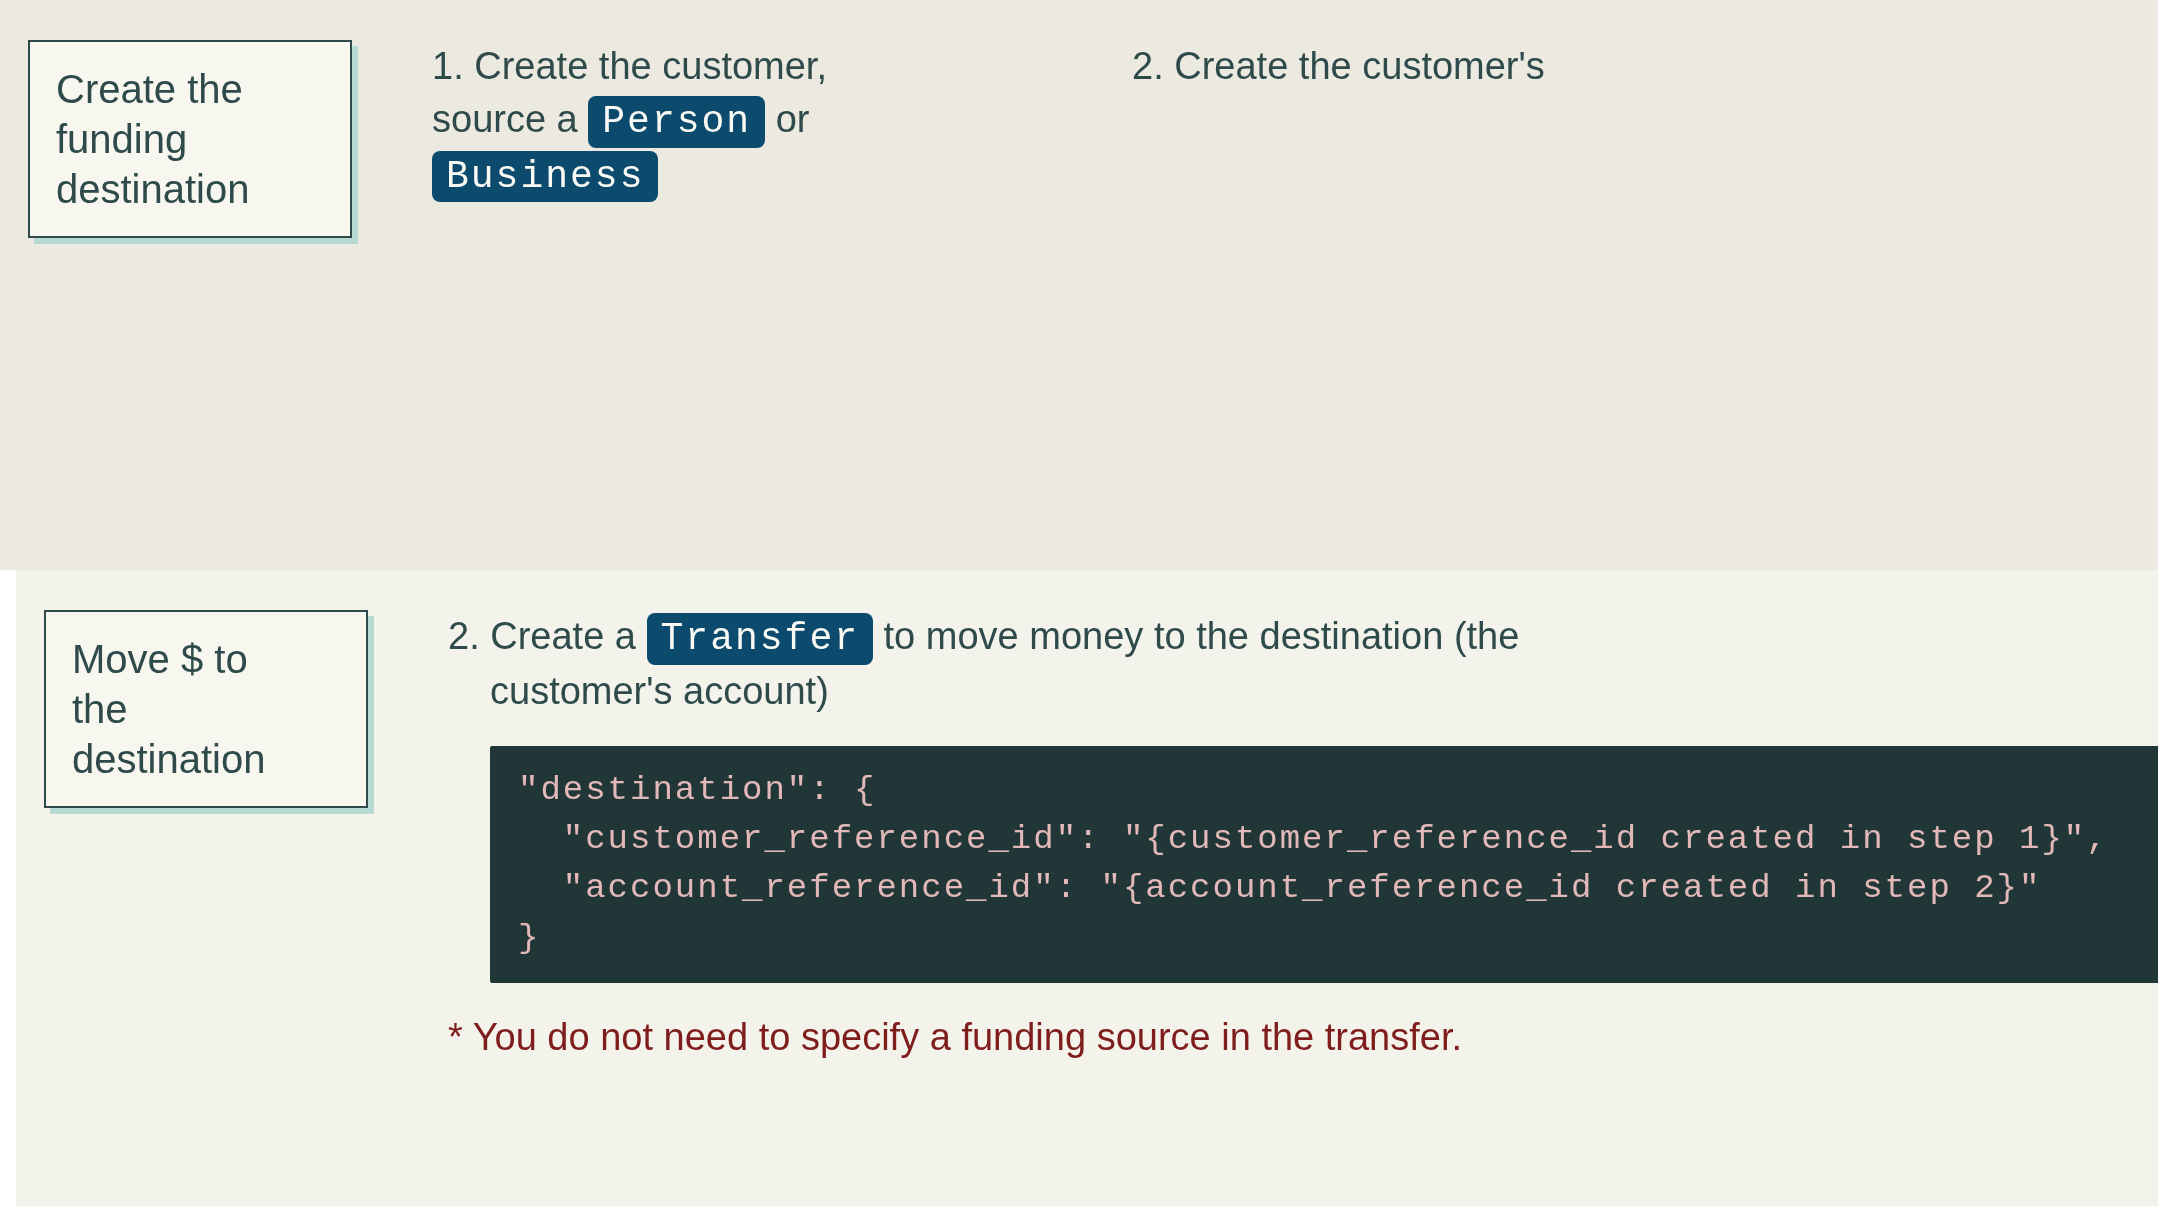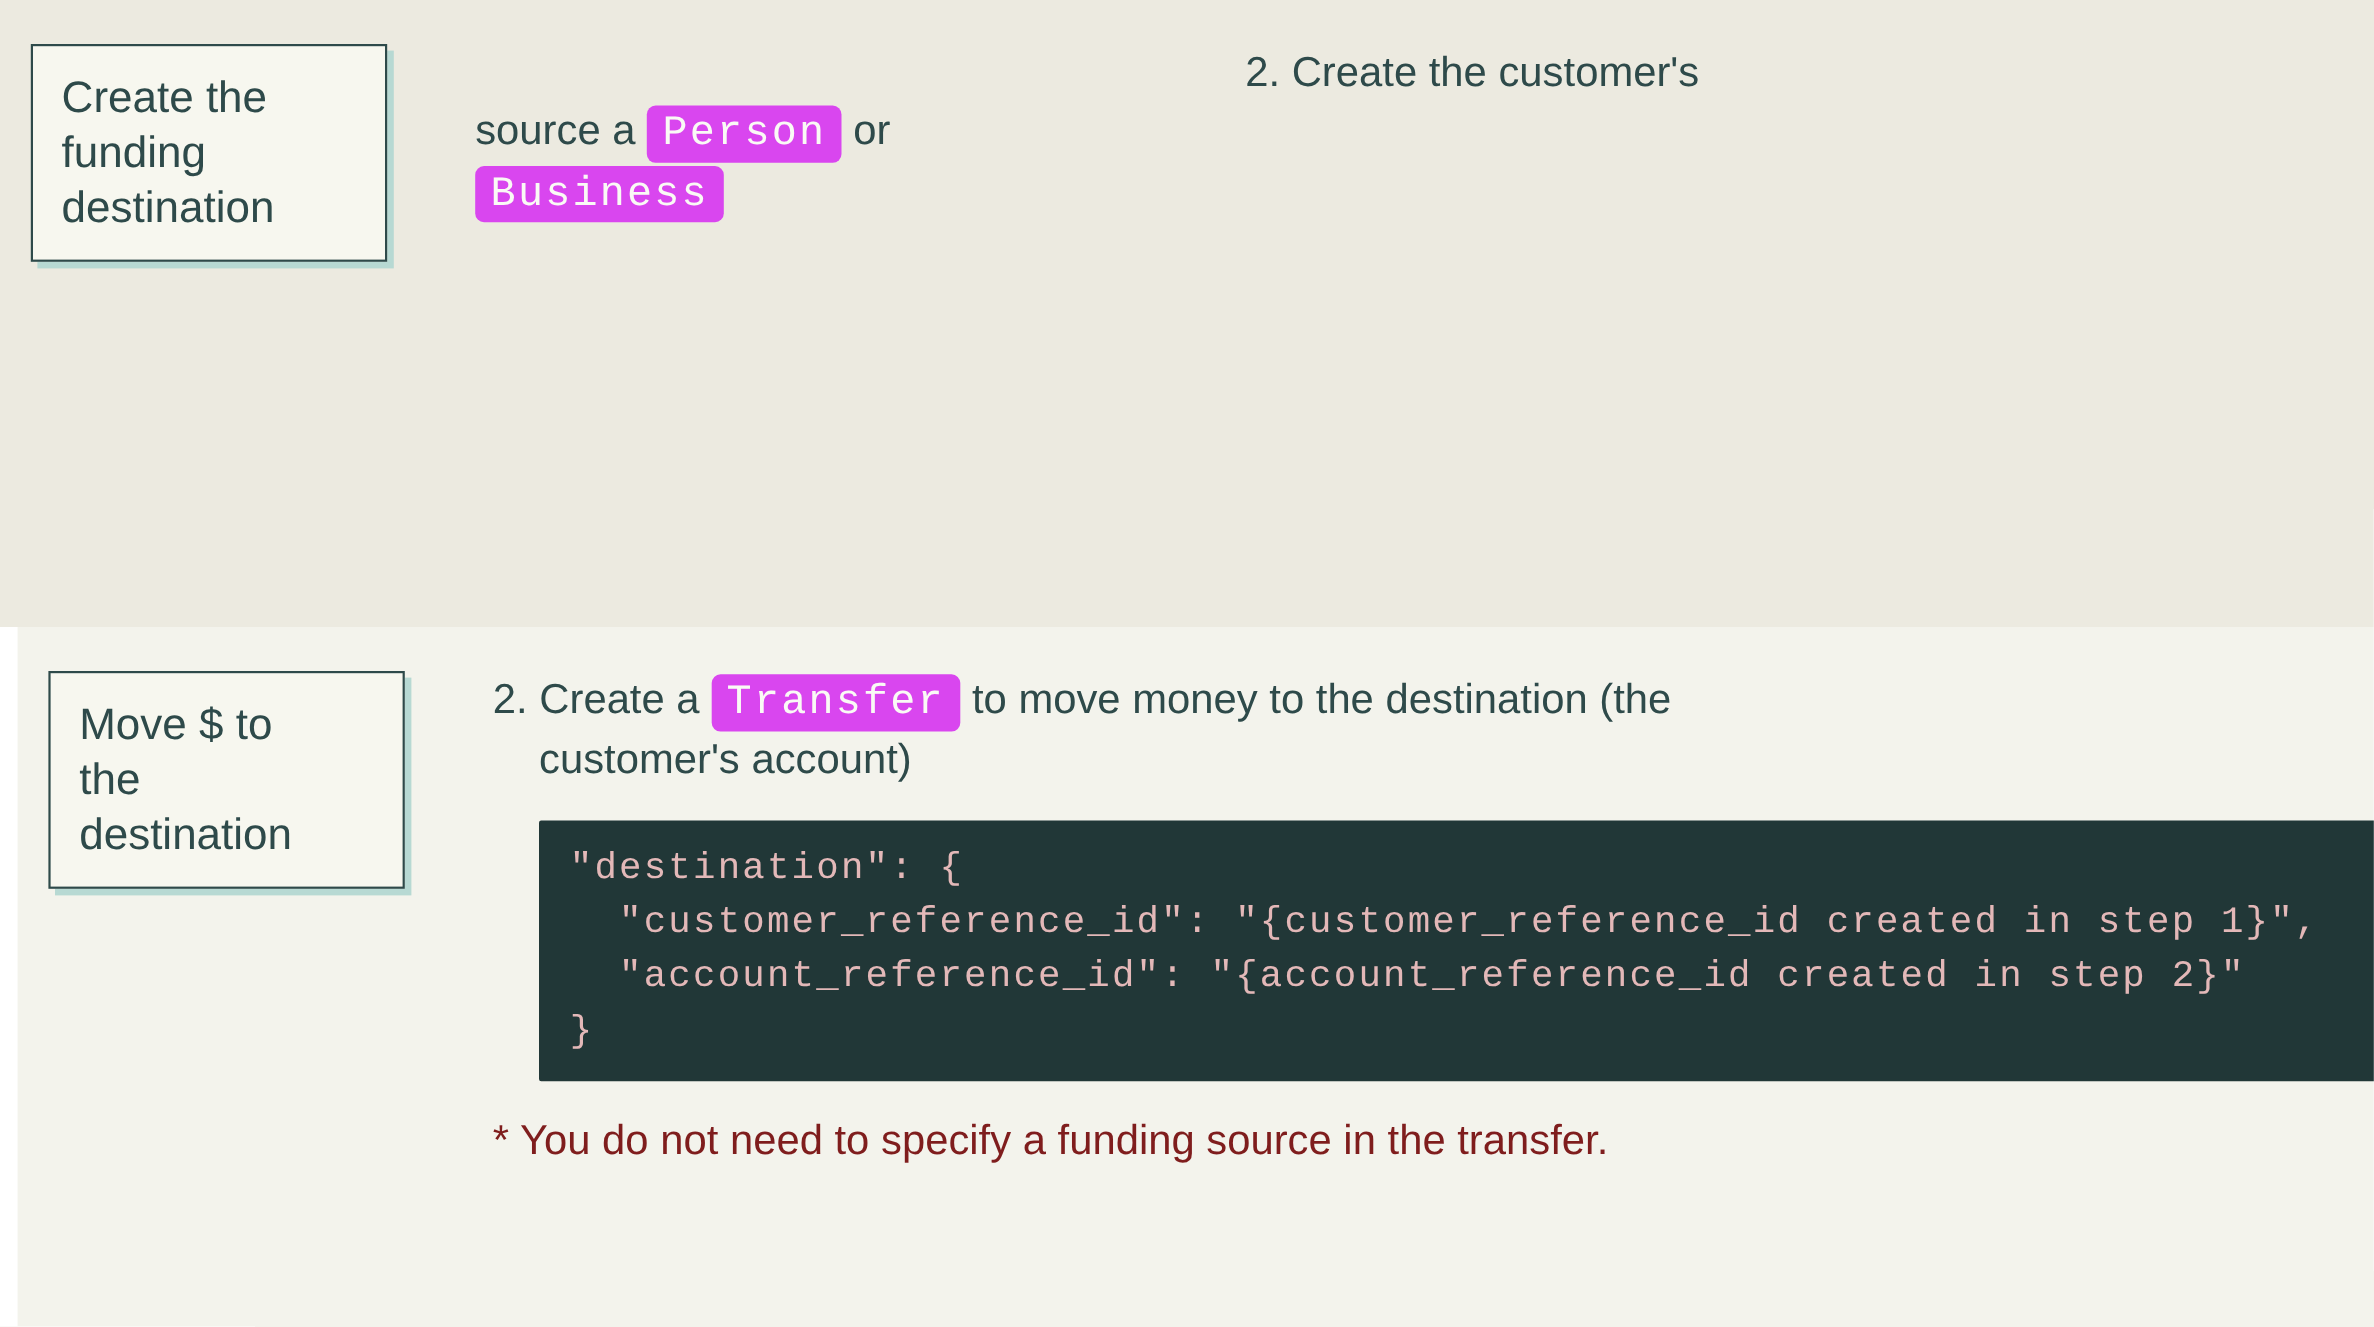--- a/index.html
+++ b/index.html
@@ -61,21 +61,21 @@
     .col-2 { width: 700px; }
     .step-text {
       color: #2e4a4a;
       font-weight: 300;
     }
     .indent-line {
       padding-left: 42px;
     }
     .chip {
       display: inline-block;
-      background: #d946ef;
+      background: #0c4a6e;
       color: #fafaf5;
       font-family: 'Courier New', Courier, monospace;
       font-size: 38px;
       padding: 2px 14px;
       border-radius: 8px;
       letter-spacing: 2px;
       vertical-align: baseline;
       line-height: 1.25;
     }
     .code-block {
@@ -107,21 +107,21 @@
 
 <div class="section section-top">
   <div class="label-box">
     <span>Create the</span><br>
     <span>funding</span><br>
     <span class="bold">destination</span>
   </div>
   <div class="content two-col">
     <div class="col col-1">
       <div class="step-text">
-        <br>
+        <span>1. Create the customer,</span><br>
         <span>source a </span><span class="chip">Person</span><span> or</span><br>
         <span class="chip">Business</span>
       </div>
     </div>
     <div class="col col-2">
       <div class="step-text">
         <span>2. Create the customer's</span><br>
       </div>
     </div>
   </div>

